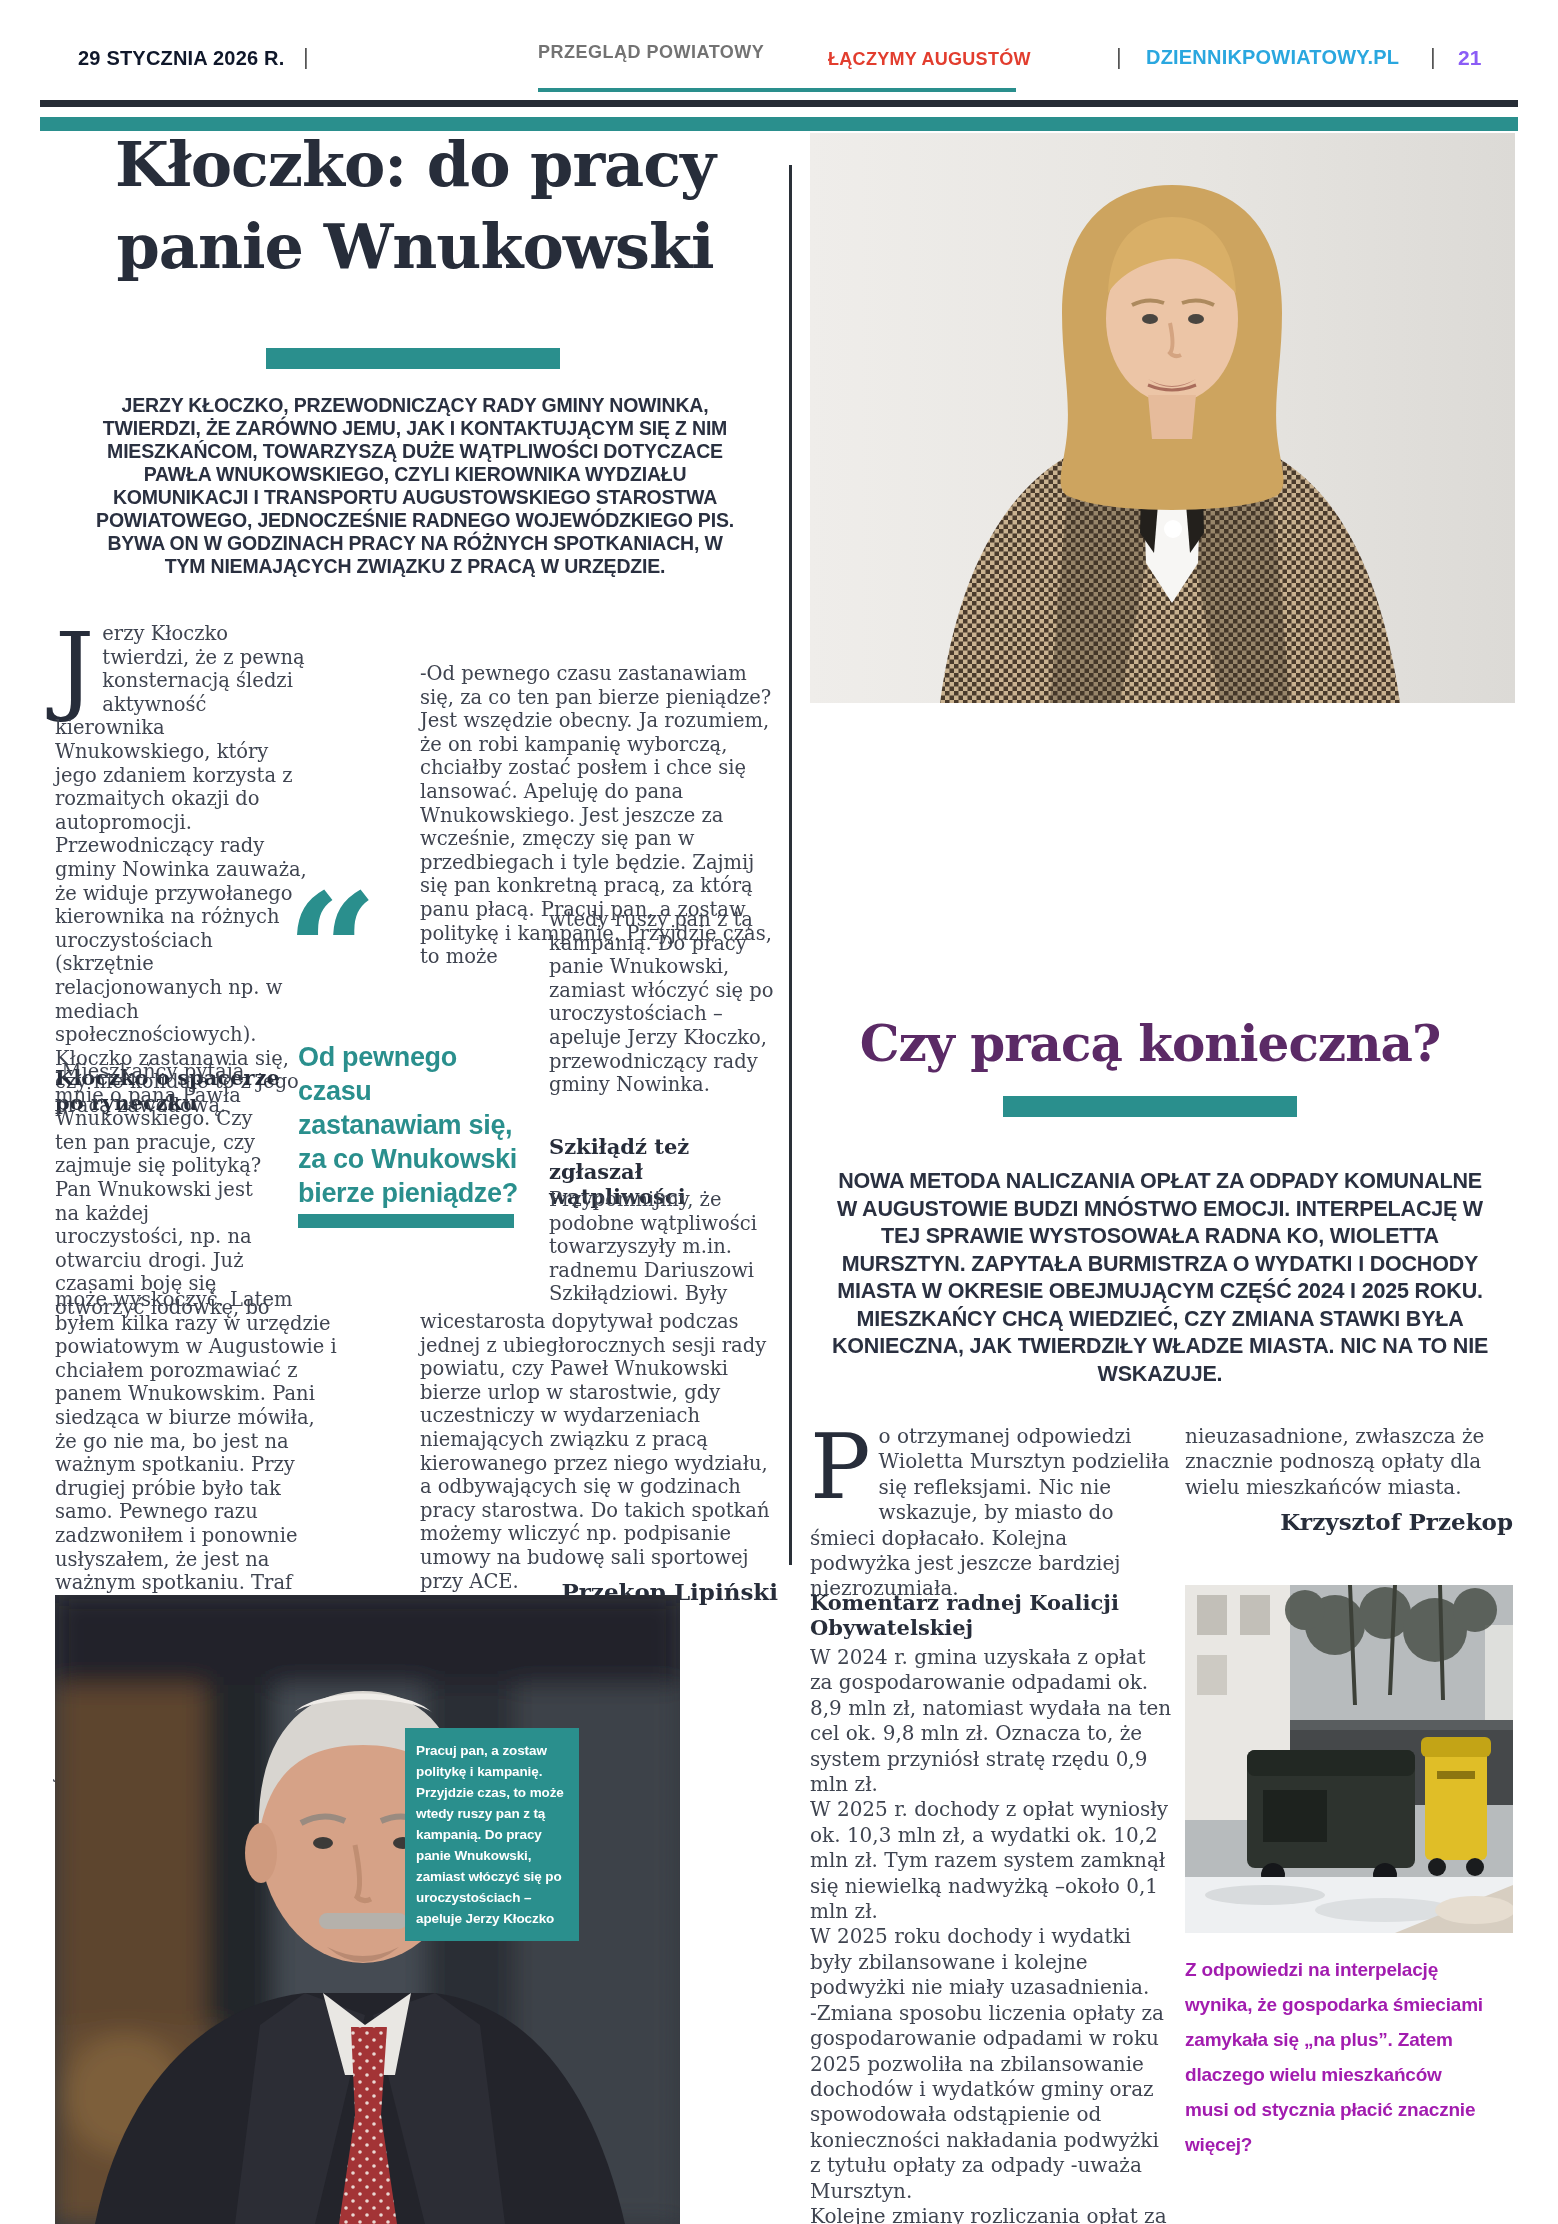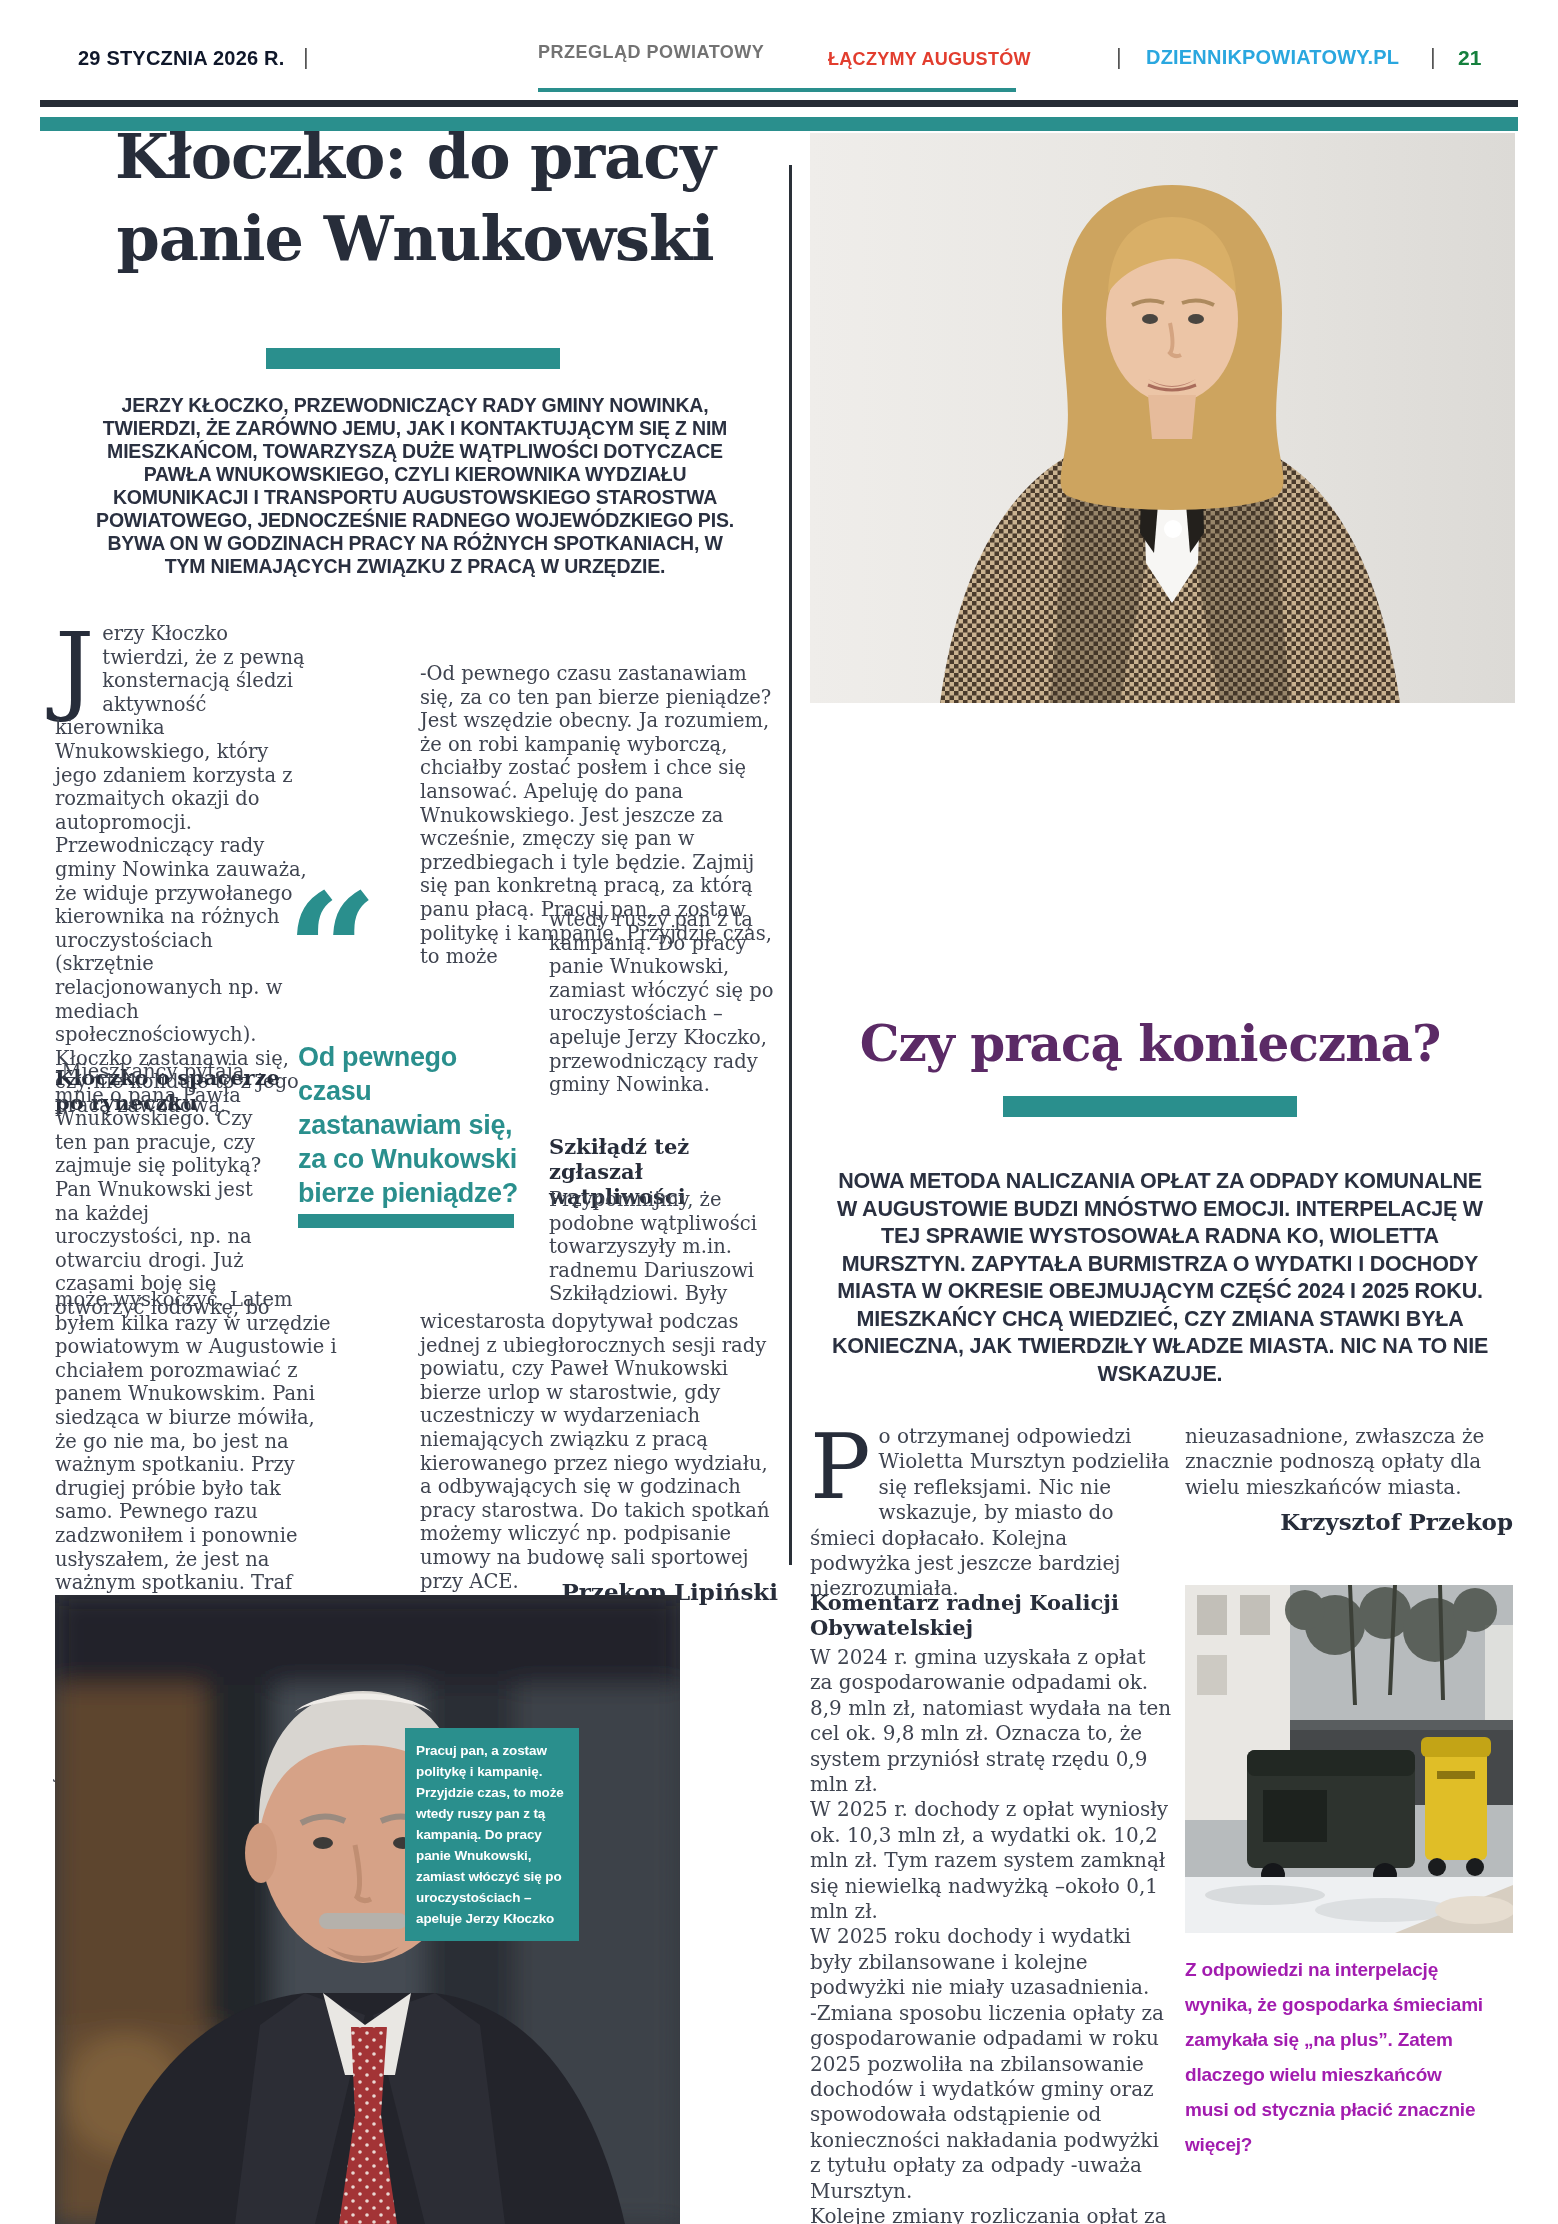--- a/index.html
+++ b/index.html
@@ -6,26 +6,26 @@
   #page{position:relative;width:1558px;height:2224px;background:#ffffff;overflow:hidden;
         font-family:"DejaVu Serif",serif;color:#3f4450;}
   .abs{position:absolute;}
 
   
   .hdr-date{font-family:"Liberation Sans",sans-serif;font-weight:700;font-size:20px;color:#0f172a;letter-spacing:.2px;}
   .hdr-sep{font-family:"Liberation Sans",sans-serif;font-weight:400;font-size:22px;color:#555;}
   .masthead{font-family:"Liberation Sans",sans-serif;font-weight:700;font-size:18px;color:#737373;letter-spacing:.5px;}
   .tagline{font-family:"Liberation Sans",sans-serif;font-weight:700;font-size:18px;color:#e23d2e;letter-spacing:.3px;}
   .site{font-family:"Liberation Sans",sans-serif;font-weight:700;font-size:20px;color:#2aa7df;letter-spacing:.2px;}
-  .pagenum{font-family:"Liberation Sans",sans-serif;font-weight:700;font-size:21px;color:#15803d;}
+  .pagenum{font-family:"Liberation Sans",sans-serif;font-weight:700;font-size:21px;color:#8b5cf6;}
   .rule-dark{background:#262c35;}
   .rule-teal{background:#2a8f8d;}
 
   
-  .headline{font-family:"DejaVu Serif",serif;font-weight:700;color:#272d3a;text-align:center;}
+  .headline{font-family:"DejaVu Serif",serif;font-weight:700;color:#272d3a;text-align:center;margin-top:8px;}
   .headline-l{font-size:62px;line-height:82px;letter-spacing:-1px;}
   .headline-r{font-size:72px;line-height:103px;letter-spacing:-1px;}
   .question{font-family:"DejaVu Serif",serif;font-weight:700;font-size:50px;color:#5b2a66;text-align:center;letter-spacing:-1px;}
 
   .lead{font-family:"Liberation Sans",sans-serif;font-weight:700;color:#2a3040;text-align:center;letter-spacing:-0.2px;}
   .lead-l{font-size:19.5px;line-height:23px;}
   .lead-r{font-size:21.5px;line-height:27.5px;}
 
   .body-txt{font-size:19.5px;line-height:23.6px;color:#3f4450;}
   .body-txt-r{font-size:20px;line-height:25.4px;color:#3f4450;}

